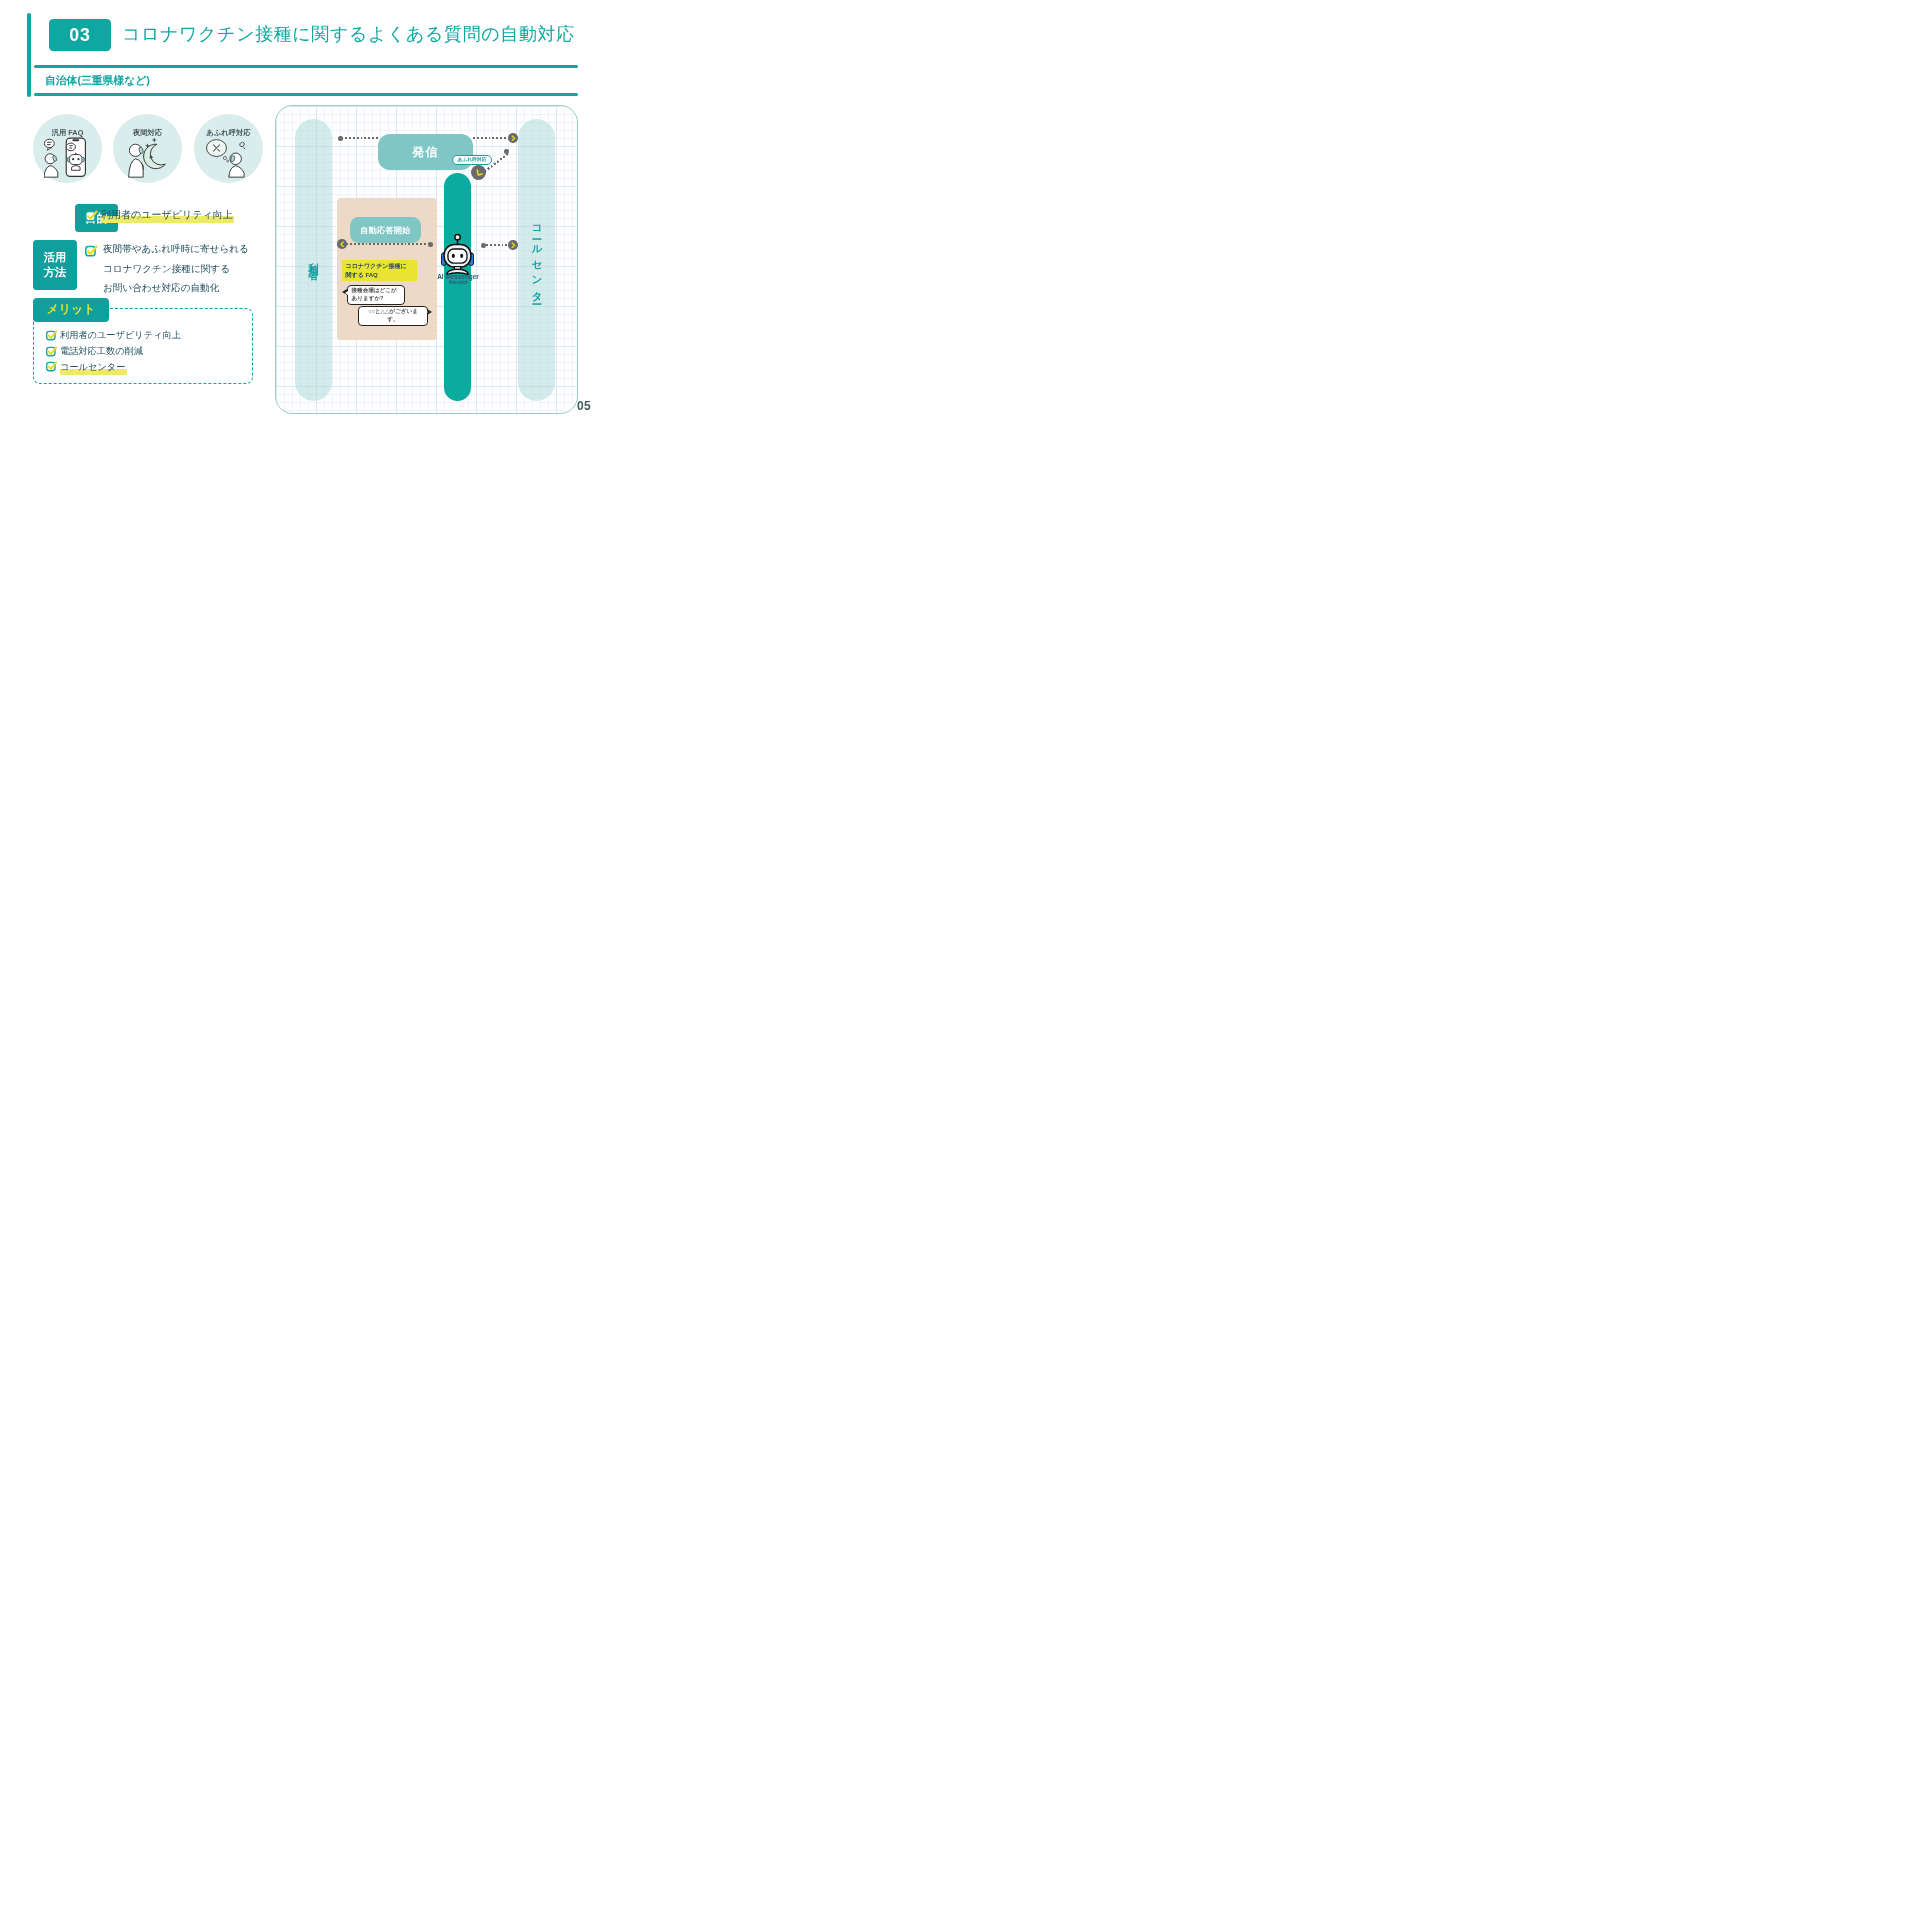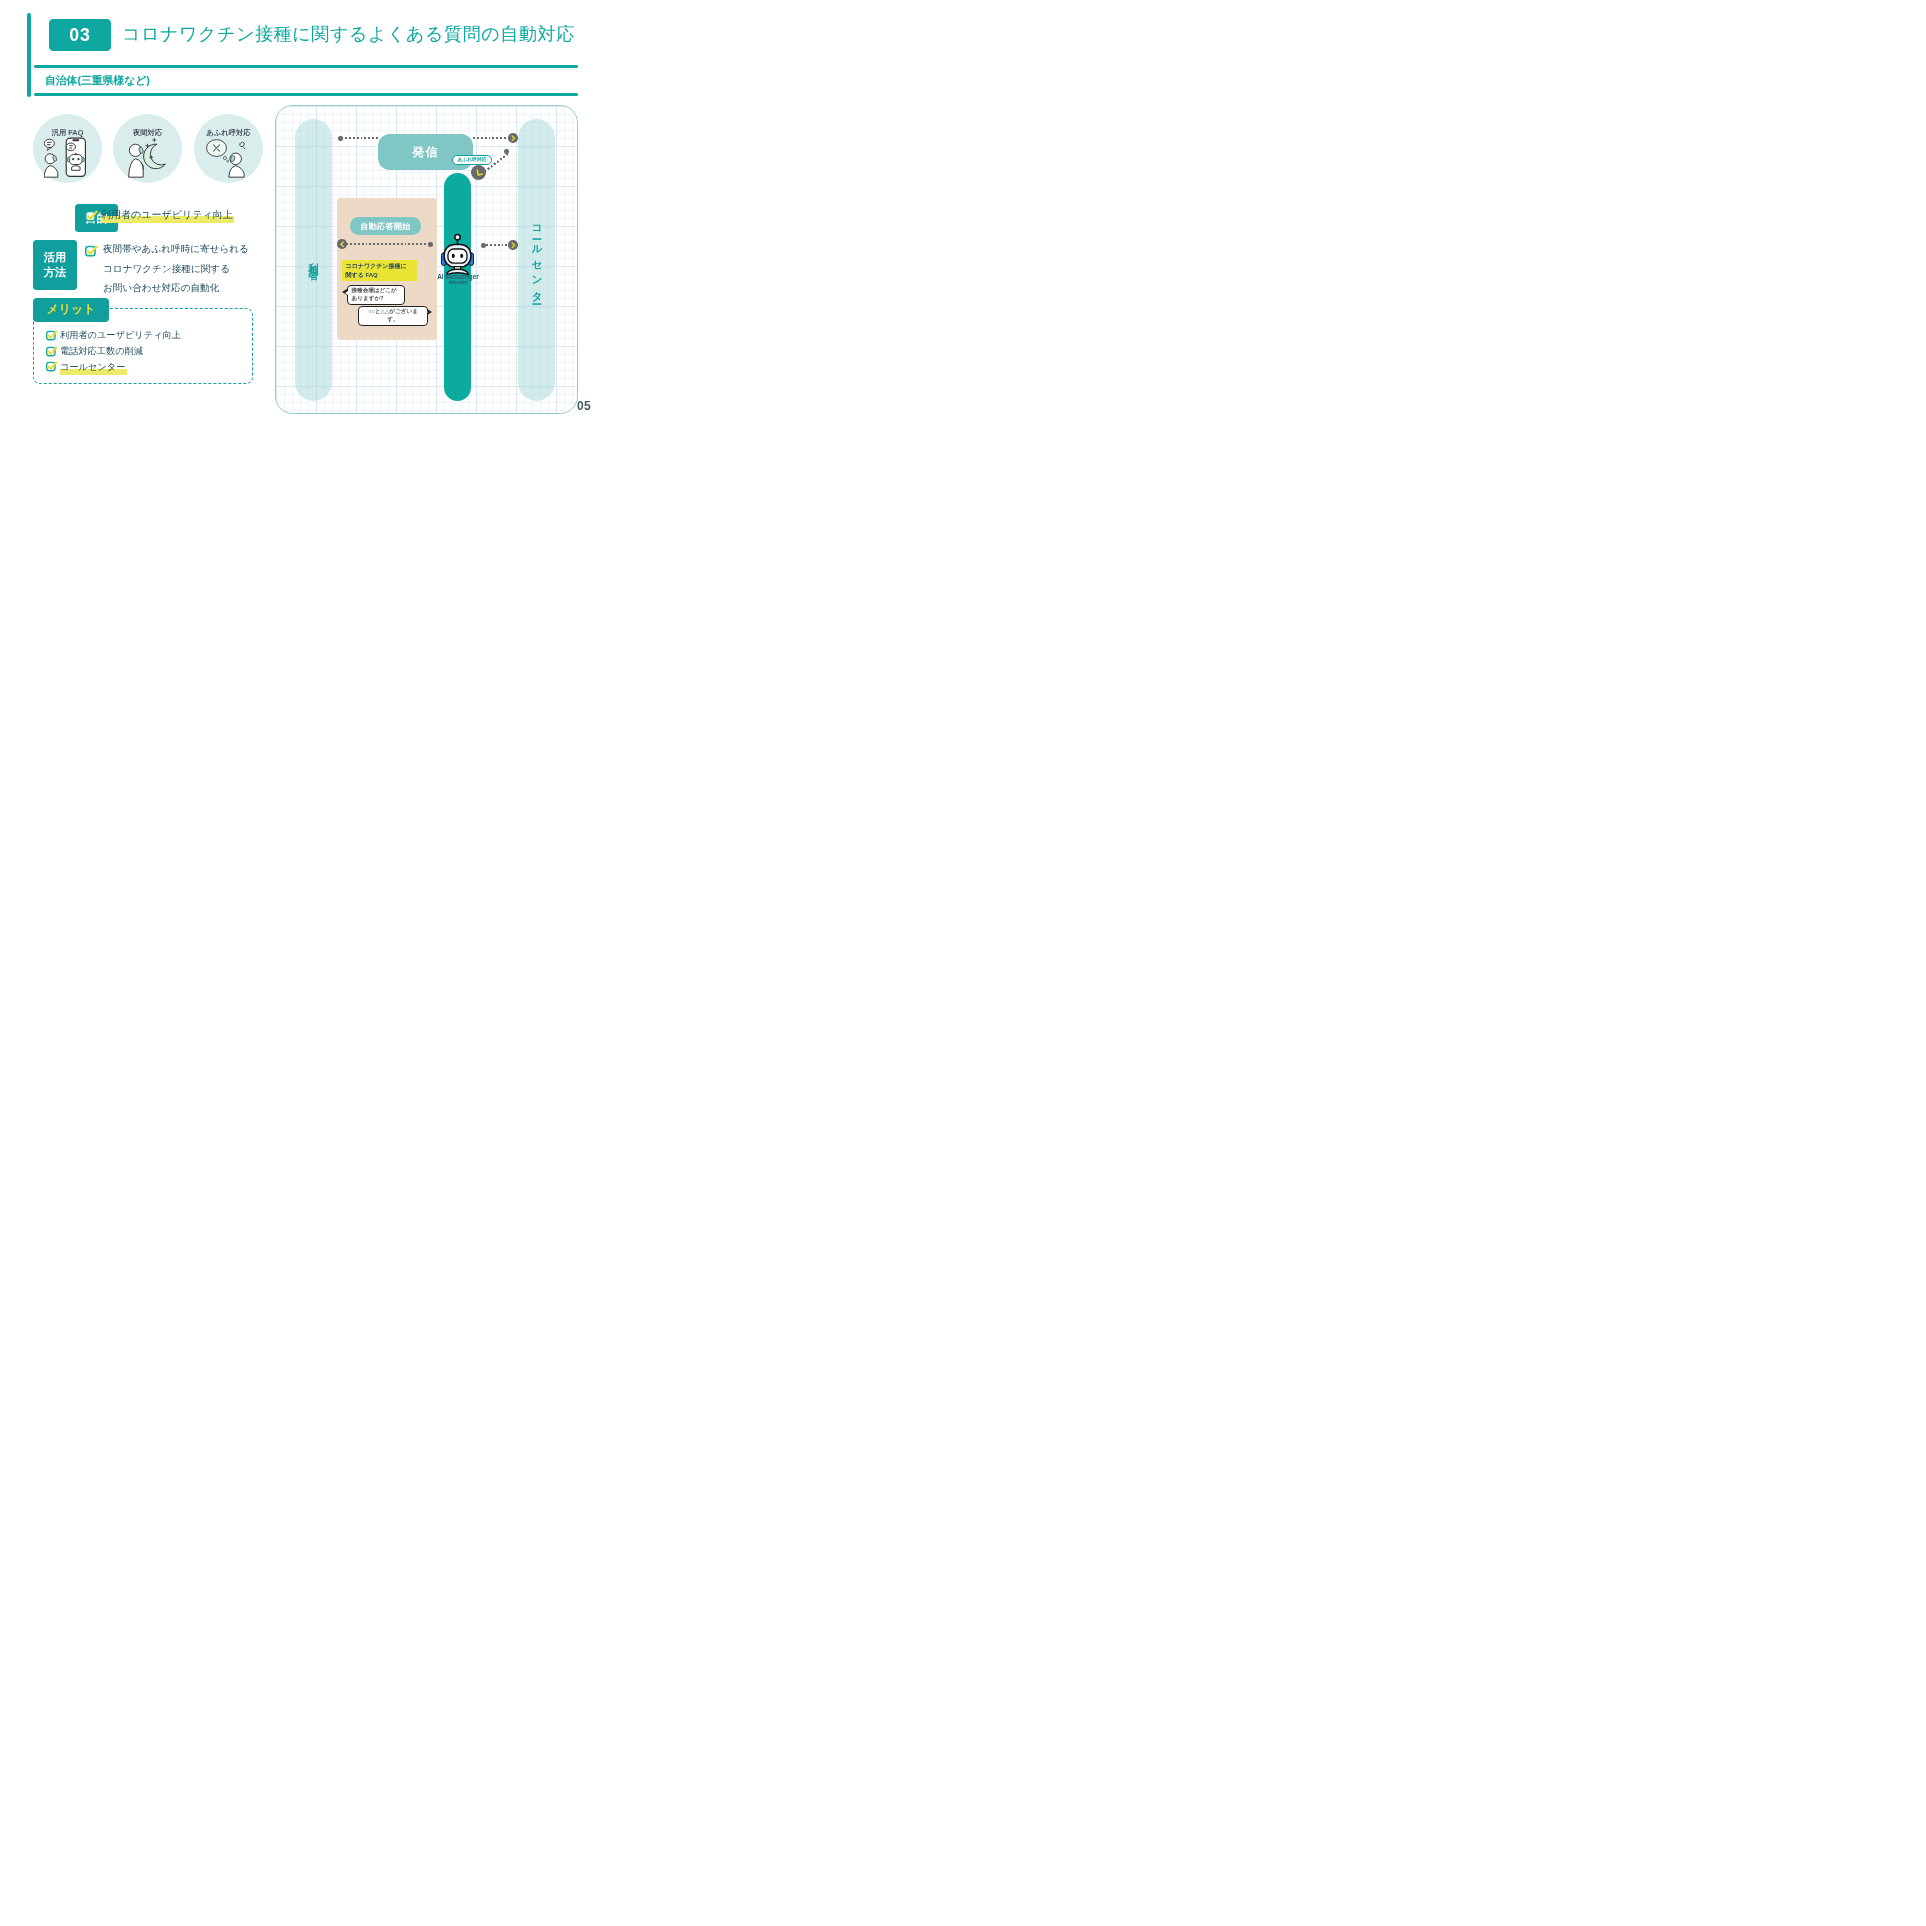--- a/index.html
+++ b/index.html
@@ -81,21 +81,21 @@
     writing-mode:vertical-rl; text-orientation:upright;
     font-size:10.4px; font-weight:bold; color:#16a2a0; letter-spacing:3.5px; white-space:nowrap;
   }
   .bot-bar { left:168px; top:67px; width:27px; height:228px; background:#0cab9f; border-radius:14px; }
 
   .flow-pill {
     background:#80c6c4; border-radius:12px; color:#fff; font-weight:bold;
     display:flex; align-items:center; justify-content:center;
   }
   .hasshin { left:102px; top:28px; width:95px; height:36px; font-size:12px; letter-spacing:1.2px; }
-  .jidou { left:74px; top:111px; width:71px; height:18px; font-size:8px; letter-spacing:0.4px; border-radius:8.5px; }
+  .jidou { left:74px; top:111px; width:71px; height:26px; font-size:8px; letter-spacing:0.4px; border-radius:8.5px; }
 
   .dotline { height:1.9px; background:repeating-linear-gradient(90deg,#6a6a6a 0 1.9px,transparent 1.9px 3.9px); }
   .dot { width:4.6px; height:4.6px; background:#6a6a6a; border-radius:50%; }
   .arrow-circle {
     width:9.6px; height:9.6px; background:#6a6a6a; border-radius:50%;
     display:flex; align-items:center; justify-content:center;
   }
   .diag { transform-origin:0 50%; transform:rotate(143deg); }
 
   .overflow-badge {

